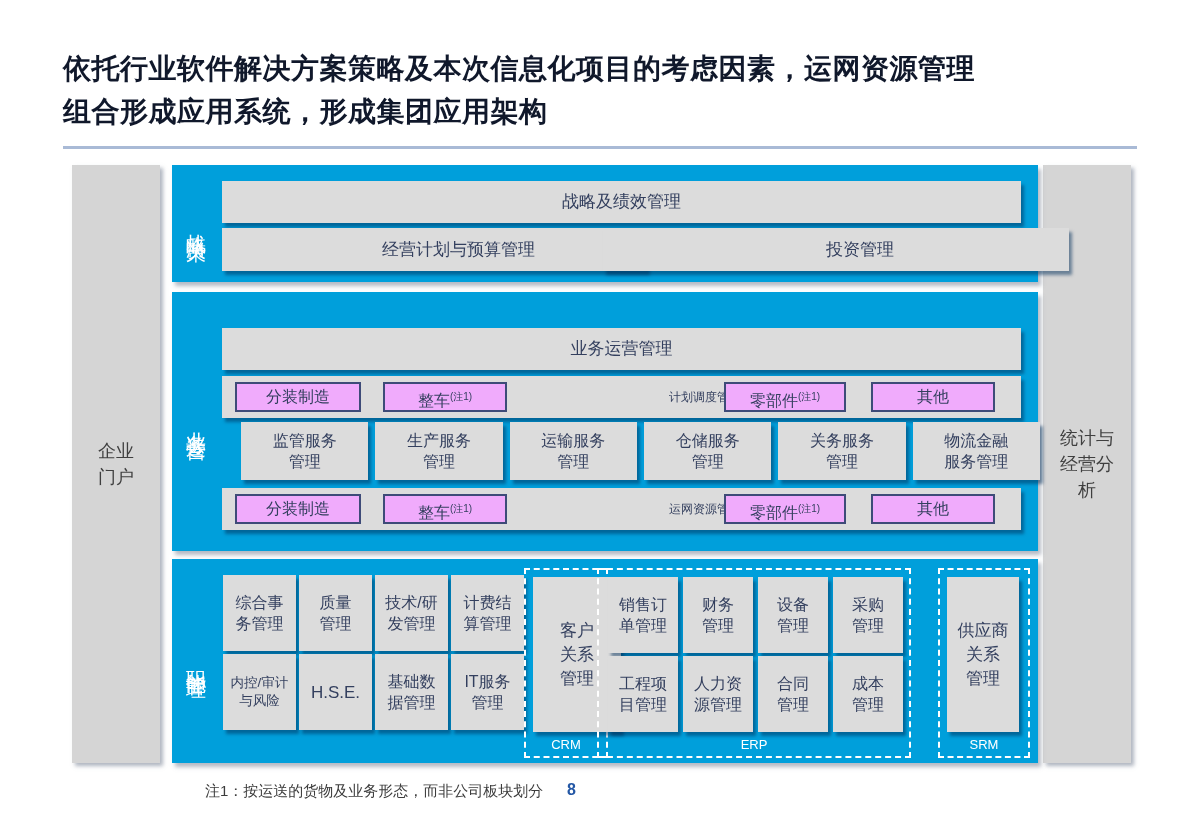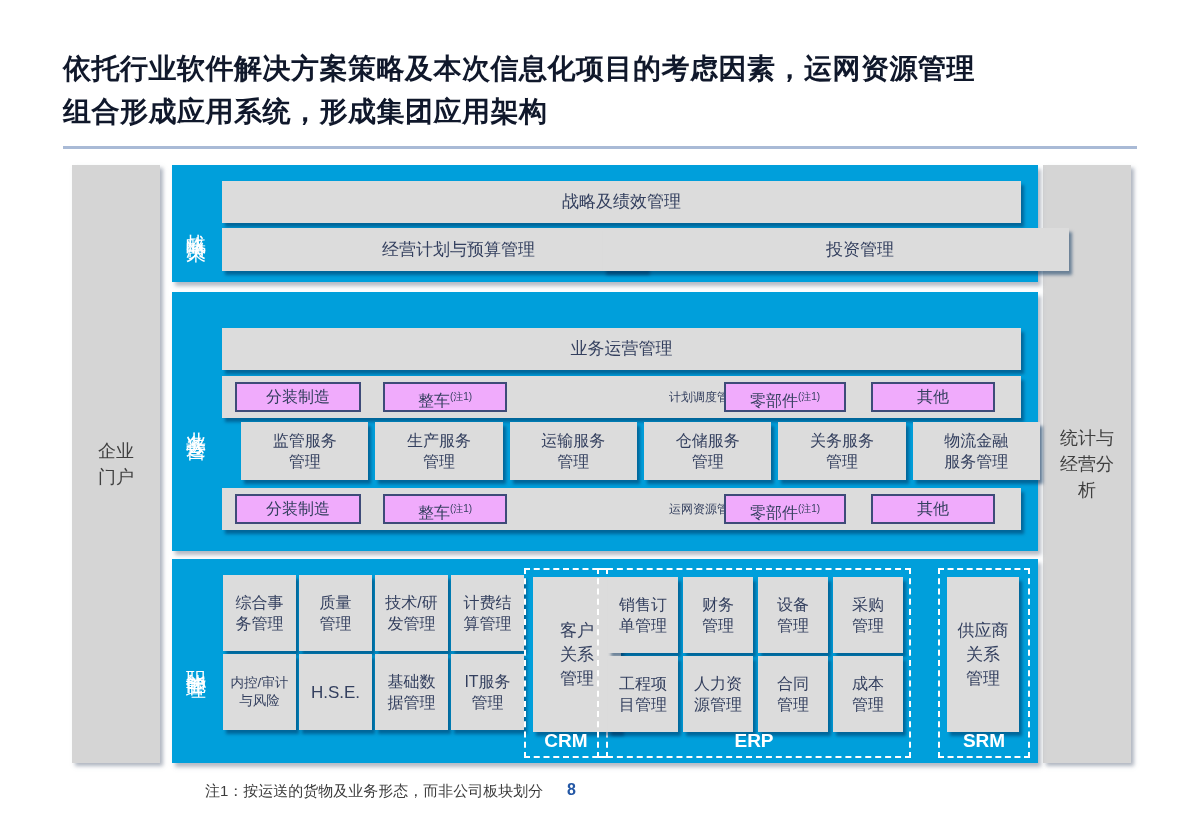--- a/index.html
+++ b/index.html
@@ -74,21 +74,21 @@
   .group.crm{left:352px;width:84px;}
   .group.erp{left:425px;width:314px;}
   .group.srm{left:766px;width:92px;}
   .tallbox{position:absolute;left:7px;top:7px;width:88px;height:155px;
            display:flex;align-items:center;justify-content:center;text-align:center;
            font-size:17px;line-height:24px;}
   .group.srm .tallbox{width:72px;}
   .erp-grid{position:absolute;left:9px;top:7px;display:grid;
             grid-template-columns:repeat(4,70px);grid-template-rows:76px 76px;gap:3px 5px;}
   .glabel{position:absolute;left:0;bottom:4px;width:100%;text-align:center;
-          color:#ffffff;font-size:19px;font-weight:bold;}
+          color:#ffffff;font-size:13px;}
 
   
   .footnote{position:absolute;left:205px;top:782px;font-size:15px;color:#3C3C3C;}
   .pagenum{position:absolute;left:567px;top:781px;font-size:16px;font-weight:bold;color:#2357A5;}
 </style>
 </head>
 <body>
 
 <div id="page">
 

